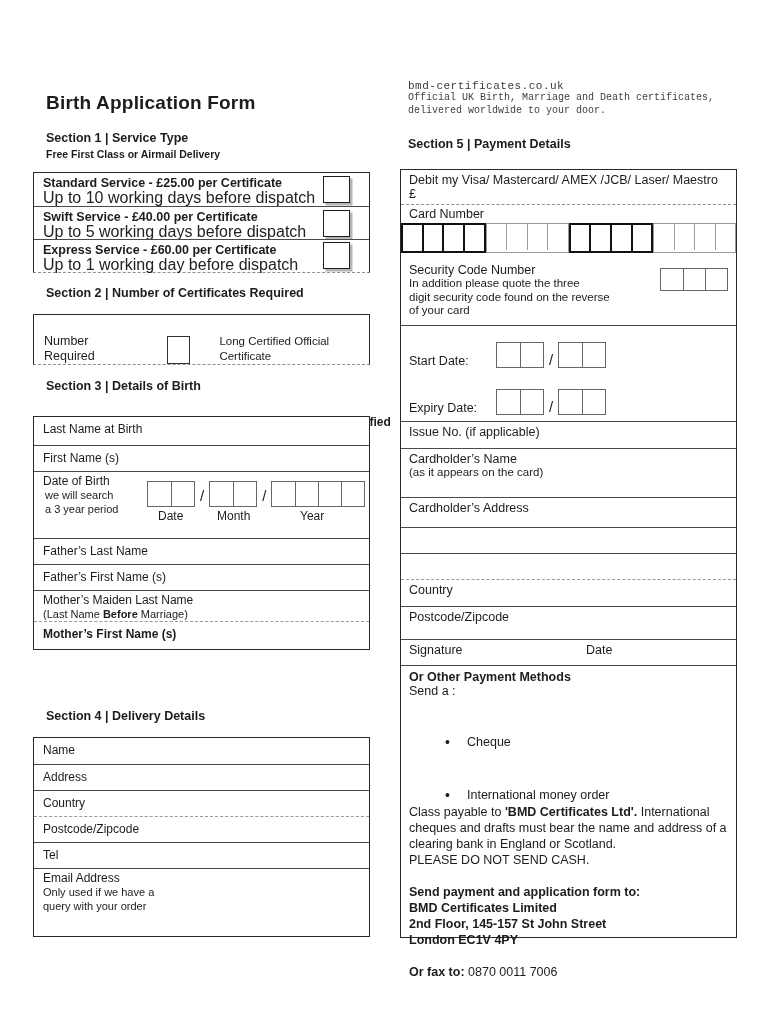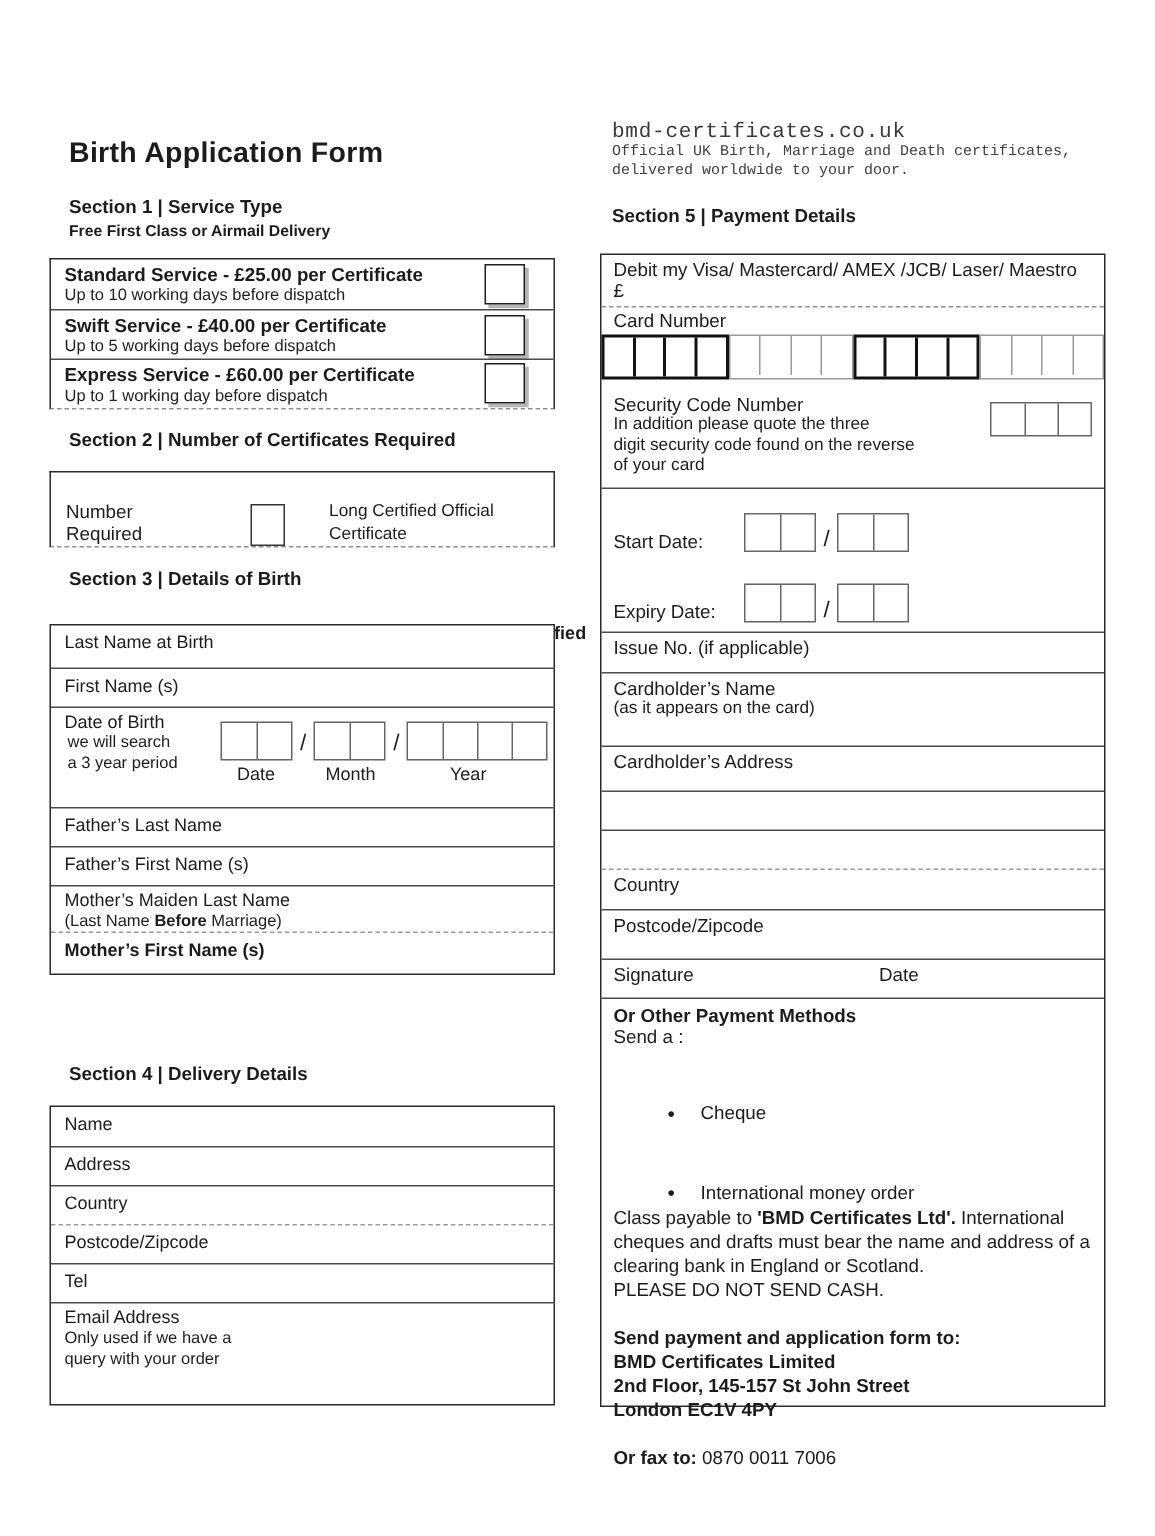--- a/index.html
+++ b/index.html
@@ -2,32 +2,32 @@
 <html><head>
 <meta charset="utf-8">
 <style>
   html,body{margin:0;padding:0;background:#ffffff;}
   .page{position:relative;width:770px;height:1024px;background:#ffffff;
         font-family:"Liberation Sans", sans-serif;color:#1c1c1c;overflow:hidden;}
   .abs{position:absolute;}
   .bold{font-weight:700;}
   .page-title{left:46px;top:92px;font-size:19px;font-weight:700;letter-spacing:.2px;}
   .logo{left:408px;top:80px;font-family:"Liberation Mono", monospace;color:#3a3a3a;}
-  .logo-domain{font-size:14px;letter-spacing:.5px;white-space:nowrap;}
+  .logo-domain{font-size:11px;letter-spacing:.5px;white-space:nowrap;}
   .logo-tag{font-size:10px;line-height:12.5px;white-space:nowrap;color:#3f3f3f;}
   .sec-h{font-size:12.5px;font-weight:700;}
   .sec-sub{font-size:10.5px;font-weight:700;}
   .sec-sub2{font-size:12px;font-weight:700;}
   .box{border:1.6px solid #2a2a2a;box-sizing:border-box;background:#fff;}
   .row{position:relative;box-sizing:border-box;padding:2px 0 0 9px;}
   .row + .row{border-top:1px solid #4a4a4a;}
   .row.dashed-top{border-top:1.4px dashed #9a9a9a;}
   .dash-bottom{border-bottom-style:dashed !important;border-bottom-color:#8f8f8f !important;}
   .opt-title{font-size:12.5px;font-weight:700;line-height:15px;padding-top:1px;}
-  .opt-desc{font-size:11px;line-height:13px;color:#222;}
+  .opt-desc{font-size:16px;line-height:13px;color:#222;}
   .lbl{font-size:12px;line-height:15px;}
   .small{font-size:11px;line-height:13.5px;}
   .cb{position:absolute;width:25px;height:25px;border:1.6px solid #1e1e1e;background:#fff;
       box-shadow:2.5px 2.5px 0 0 #b5b5b5;}
   .cells{display:flex;border:1.2px solid #666;background:#fff;}
   .cells .cell{width:23px;height:24px;border-left:1.2px solid #666;box-sizing:border-box;}
   .cells .cell:first-child{border-left:none;}
   .slash{font-size:15px;padding:2px 5px 0 5px;}
   .dob-row{display:flex;}
   .dob-left{width:104px;}

